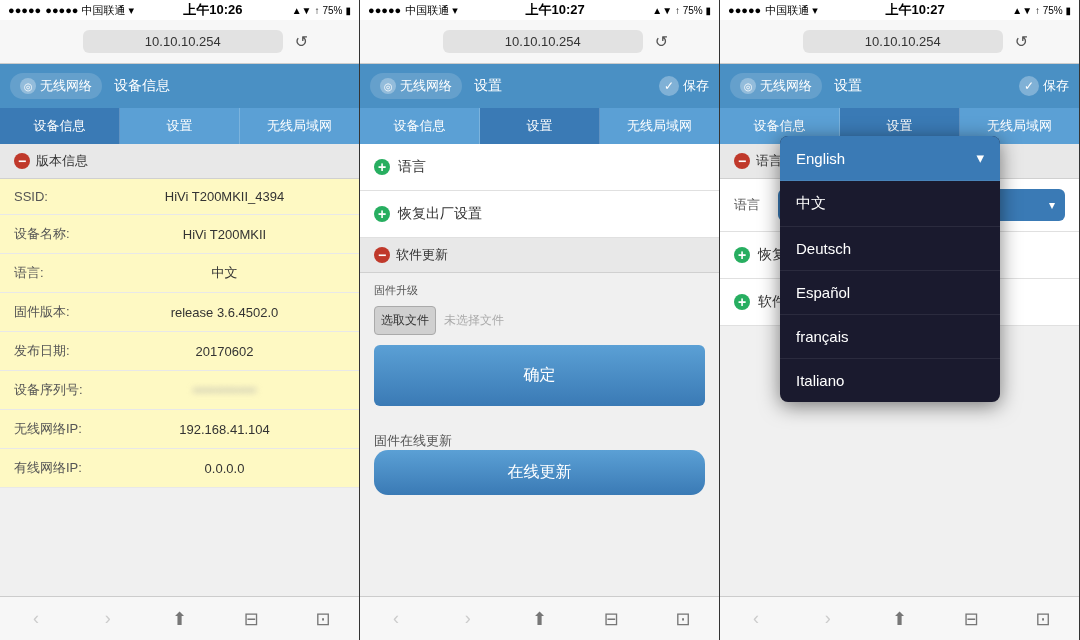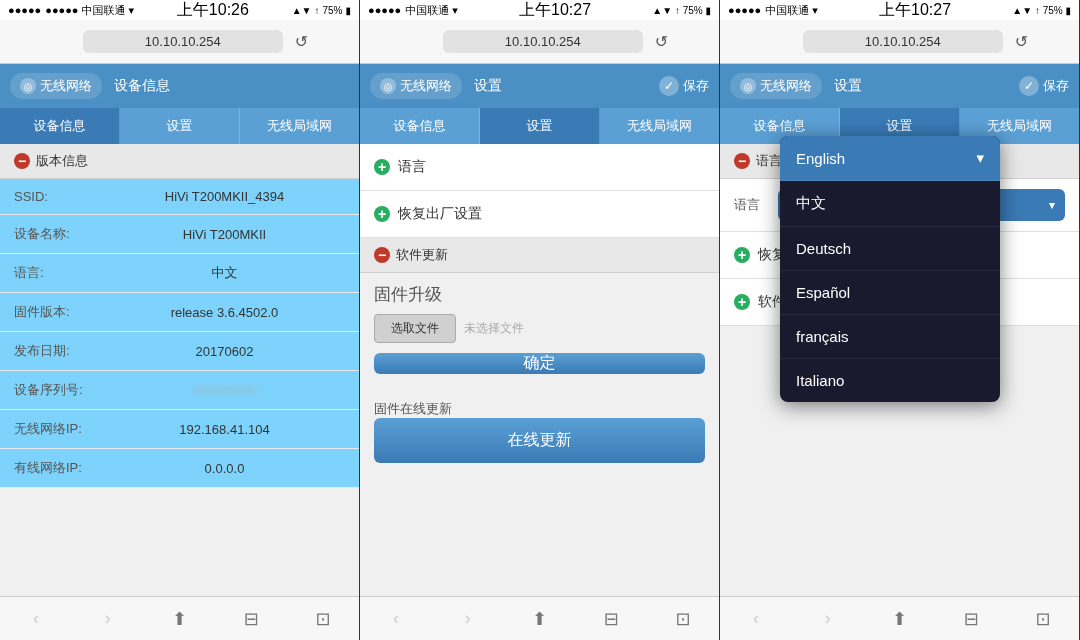--- a/index.html
+++ b/index.html
@@ -31,21 +31,21 @@
       background: #fff;
       display: flex;
       align-items: center;
       justify-content: space-between;
       padding: 0 8px;
       font-size: 11px;
       color: #000;
       flex-shrink: 0;
     }
     .status-left { display: flex; align-items: center; gap: 4px; }
-    .status-center { font-weight: 400; font-size: 16px; }
+    .status-center { font-weight: 700; font-size: 13px; }
     .status-right { display: flex; align-items: center; gap: 3px; font-size: 10px; }
 
     
     .address-bar {
       height: 44px;
       background: #f7f7f7;
       border-bottom: 1px solid #ccc;
       display: flex;
       align-items: center;
       justify-content: center;
@@ -176,21 +176,21 @@
       font-size: 14px;
       font-weight: bold;
       line-height: 1;
     }
     .info-row {
       display: flex;
       align-items: center;
       padding: 10px 14px;
       border-bottom: 1px solid #e8e8e8;
       font-size: 13px;
-      background: #7dd3fc;
+      background: #fef9c3;
     }
     .info-label {
       color: #555;
       min-width: 90px;
     }
     .info-value {
       color: #333;
       flex: 1;
       text-align: center;
     }
@@ -211,69 +211,69 @@
       color: #333;
       gap: 8px;
     }
 
     
     .firmware-section {
       background: #f0f0f0;
       padding: 10px 14px 0;
     }
     .firmware-title {
-      font-size: 17px;
+      font-size: 11px;
       color: #555;
       margin-bottom: 8px;
     }
     .file-input-row {
       display: flex;
       align-items: center;
       gap: 8px;
       margin-bottom: 10px;
     }
     .choose-btn {
       background: #d0d0d0;
       border: 1px solid #aaa;
       border-radius: 4px;
-      padding: 5px 16px;
+      padding: 5px 6px;
       font-size: 12px;
       color: #333;
       white-space: nowrap;
     }
     .file-label {
       font-size: 12px;
       color: #aaa;
     }
     .confirm-btn {
       width: 100%;
       background: linear-gradient(180deg, #5ba0d5 0%, #3a7ab5 100%);
       color: #fff;
       border: none;
       border-radius: 6px;
-      padding: 0;
+      padding: 20px;
       font-size: 16px;
       text-align: center;
       margin-bottom: 16px;
     }
     .online-update-section {
       background: #f0f0f0;
       padding: 0 14px;
     }
     .online-title {
       font-size: 13px;
       color: #555;
       padding-top: 10px;
     }
     .online-btn {
       width: 100%;
       background: linear-gradient(180deg, #5ba0d5 0%, #3a7ab5 100%);
       color: #fff;
       border: none;
-      border-radius: 6px;
+      border-radius: 14px;
       padding: 12px;
       font-size: 16px;
       text-align: center;
     }
 
     
     .bottom-bar {
       height: 44px;
       background: #f7f7f7;
       border-top: 1px solid #ccc;

